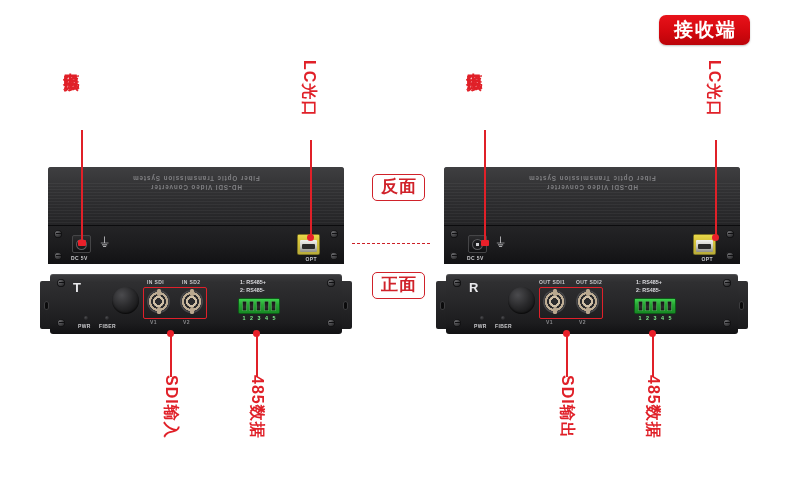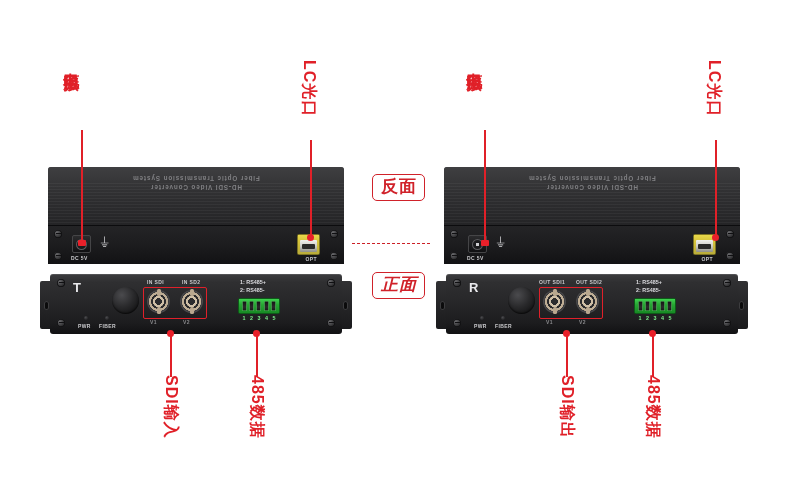--- a/index.html
+++ b/index.html
@@ -280,23 +280,24 @@
     position:absolute;
     background: repeating-linear-gradient(180deg,
        rgba(255,255,255,.045) 0 1px, rgba(0,0,0,0) 1px 3px);
   }
 </style>
 </head>
 <body>
 
 <div id="stage">
 
+  <div class="badge" style="left:659px; top:15px;">接收端</div>
 
   <div class="side-label" style="left:372px; top:174px;">反面</div>
-  <div class="side-label" style="left:372px; top:272px;font-style:italic;">正面</div>
+  <div class="side-label" style="left:372px; top:272px;">正面</div>
 
   <div class="fiber-link" style="left:352px; top:243px; width:78px;"></div>
 
   <div class="device">
     <div class="back-body" style="left:48px; top:167px; width:296px; height:97px;">
 
       <div class="back-top-face" style="height:58px;">
         <div class="vent" style="left:0;right:0;top:16px;height:42px;"></div>
         <div class="brand" style="top:6px;">Fiber Optic Transmission System</div>
         <div class="brand" style="top:15px;">HD-SDI Video Converter</div>

